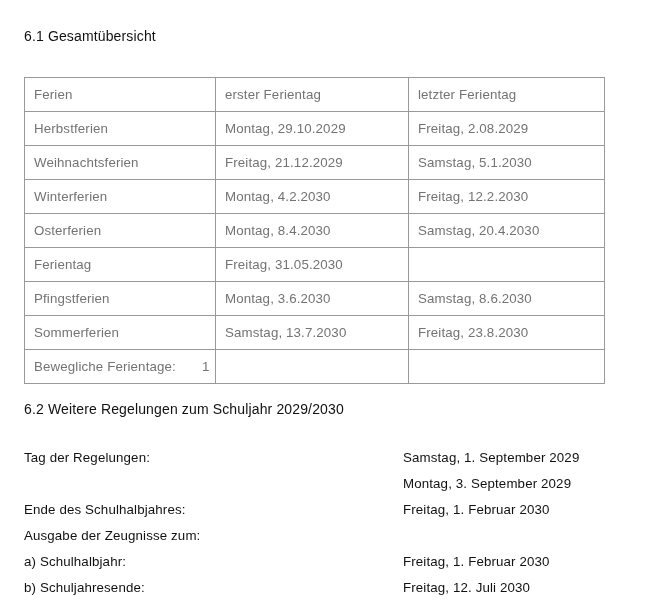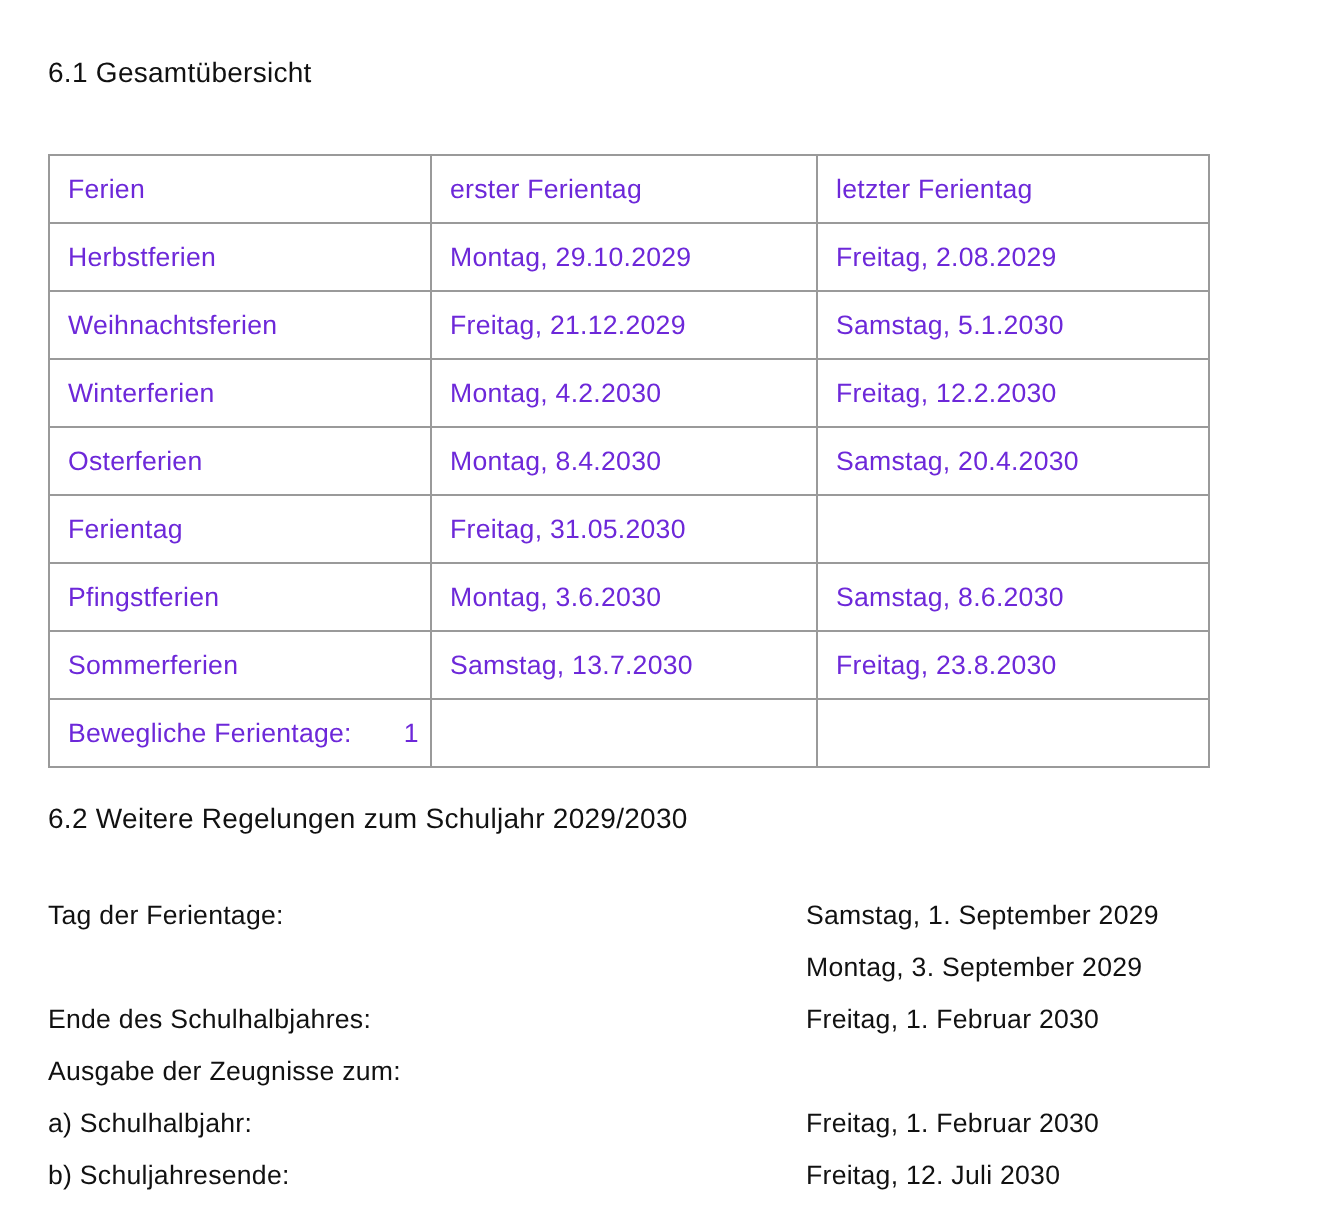--- a/index.html
+++ b/index.html
@@ -54,21 +54,21 @@
   .holiday-table td,
   .holiday-table th {
     border: 1px solid #9a9a9a;
     height: 33px;
     padding: 0 0 0 9px;
     font-size: 13.3px;
     font-weight: normal;
     text-align: left;
     vertical-align: middle;
     letter-spacing: 0.01em;
-    color: #6d28d9;
+    color: #737373;
     background: #ffffff;
     white-space: nowrap;
     overflow: hidden;
   }
 
   .cell-movable {
     display: flex;
     align-items: flex-start;
     justify-content: flex-start;
   }
@@ -168,21 +168,21 @@
         <td></td>
         <td></td>
       </tr>
     </tbody>
   </table>
 
   <div class="heading" id="heading-62">6.2 Weitere Regelungen zum Schuljahr 2029/2030</div>
 
   <div class="details">
     <div class="detail-row">
-      <span class="detail-label">Tag der Ferientage:</span>
+      <span class="detail-label">Tag der Regelungen:</span>
       <span class="detail-value">Samstag, 1. September 2029</span>
     </div>
     <div class="detail-row">
       <span class="detail-value">Montag, 3. September 2029</span>
     </div>
     <div class="detail-row">
       <span class="detail-label">Ende des Schulhalbjahres:</span>
       <span class="detail-value">Freitag, 1. Februar 2030</span>
     </div>
     <div class="detail-row">

